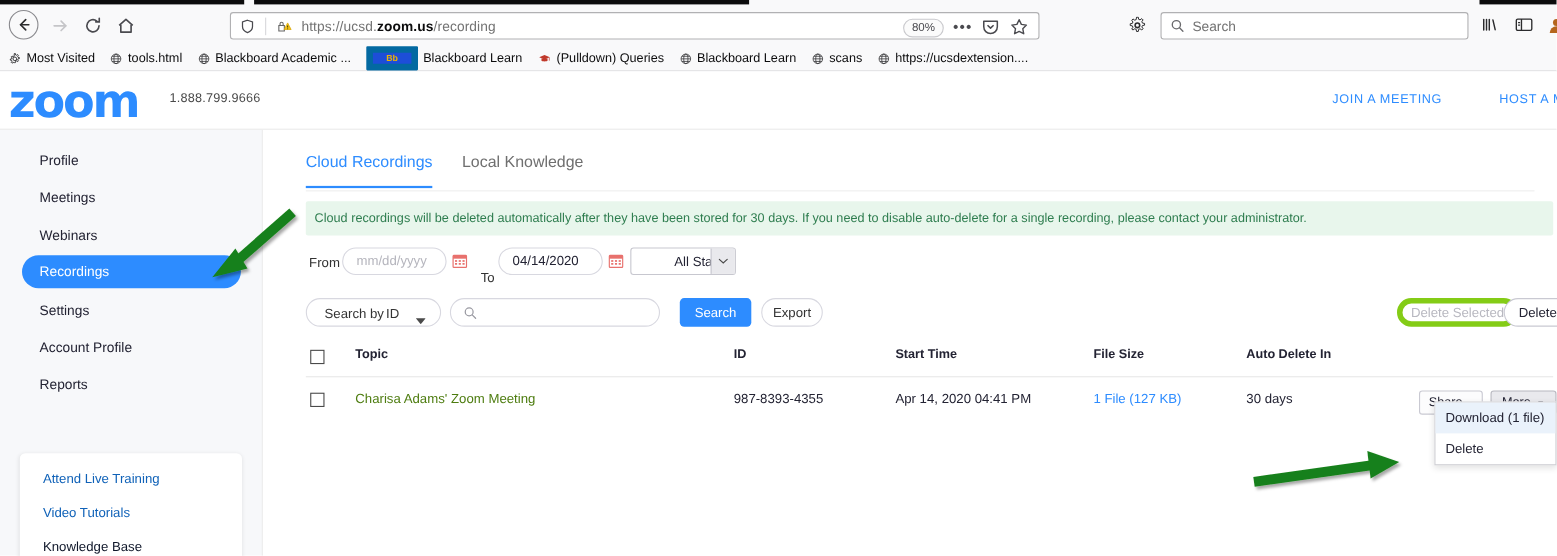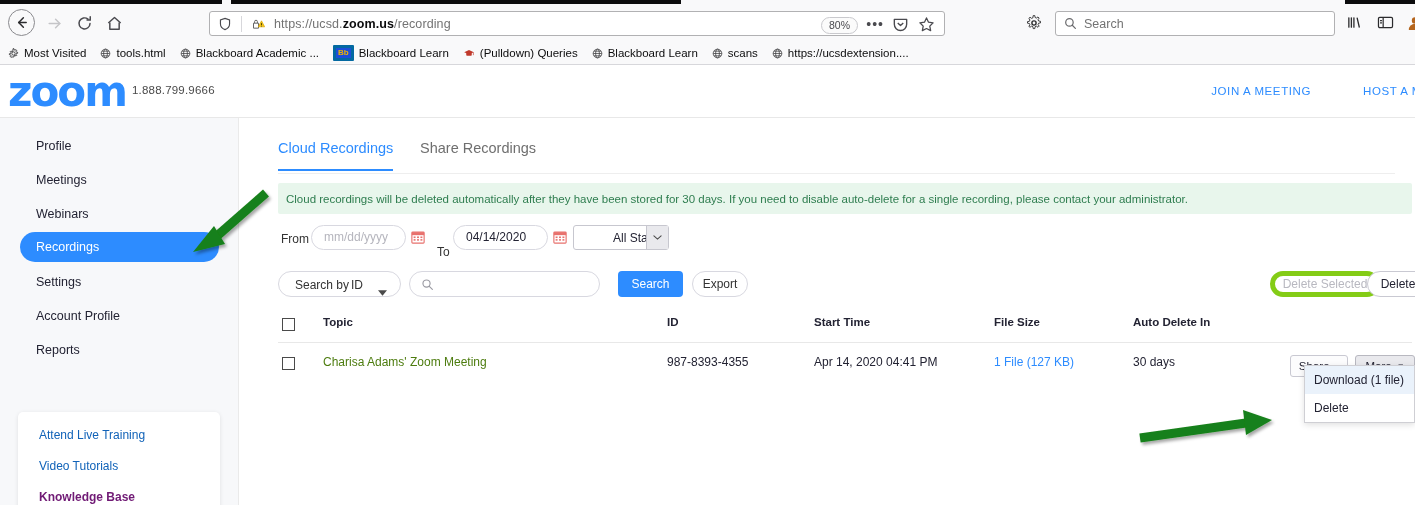--- a/index.html
+++ b/index.html
@@ -90,41 +90,41 @@
   }
   .bookmark-item {
     display:flex; align-items:center;
     margin-right: 14px;
     font-size: 11.5px; color:#0c0c0d;
     white-space: nowrap;
   }
   .bookmark-item .bm-icon { margin-right:5px; display:flex; align-items:center; }
   .bm-bb {
     background:#1d4ed8; color:#f0b400; font-size:8px; font-weight:bold;
-    padding:1px 2px; border-radius:1px; line-height:8px;
-    border:3px solid #0369a1;
+    padding:1px 12px; border-radius:1px; line-height:8px;
+    border:6px solid #0369a1;
   }
 
   
   #page {
     position:absolute; top:65px; left:0; width:1415px; height:440px;
     background:#ffffff;
   }
   #zoom-header {
     position:relative; width:1415px; height:53px; background:#fff;
     border-bottom: 1px solid #e8e8e8;
   }
   #zoom-logo {
     position:absolute; left:8px; top:8px;
     font-size: 42px; font-weight: 700; color:#2D8CFF;
     letter-spacing: -2px; line-height: 38px;
     font-family: "DejaVu Sans", sans-serif;
   }
   #zoom-phone {
-    position:absolute; left:132px; top:19px;
+    position:absolute; left:154px; top:19px;
     font-size: 11.5px; color:#4a4a4a; letter-spacing:0.2px;
   }
   #join-a-meeting-link {
     position:absolute; right:104px; top:20px;
     font-size:11.5px; color:#2D8CFF; letter-spacing:0.6px;
   }
   #host-a-meeting-link {
     position:absolute; right:-8px; top:20px;
     font-size:11.5px; color:#2D8CFF; letter-spacing:0.6px;
     white-space:nowrap; overflow:hidden; width:60px;
@@ -160,21 +160,21 @@
     background:#ffffff; border-radius:5px;
     box-shadow: 0 1px 4px rgba(0,0,0,0.10);
     overflow:hidden;
   }
   .help-link {
     position:absolute; left:21px;
     font-size:12px; color:#1062b8;
   }
   #attend-live-training-link { top:16px; }
   #video-tutorials-link { top:47px; }
-  #knowledge-base-link { top:78px; color:#701a75;font-weight:bold; }
+  #knowledge-base-link { top:78px; color:#0f172a; }
 
   
   #main { position:absolute; left:239px; top:0; width:1176px; height:387px; background:#fff; }
 
   #tabs { position:absolute; left:39px; top:22px; width:1117px; height:34px; }
   .tab {
     position:absolute; top:0; font-size:14.5px; padding-bottom:13px;
   }
   #tab-cloud-recordings { left:0; color:#2D8CFF; border-bottom:2px solid #2D8CFF; }
   #tab-local-recordings { left:142px; color:#6f6f6f; }
@@ -543,21 +543,21 @@
         <a class="help-link" id="video-tutorials-link">Video Tutorials</a>
         <a class="help-link" id="knowledge-base-link">Knowledge Base</a>
       </div>
     </div>
 
     <div id="main">
 
       <div id="tabs">
         <div id="tabs-underline"></div>
         <div class="tab" id="tab-cloud-recordings">Cloud Recordings</div>
-        <div class="tab" id="tab-local-recordings">Share Recordings</div>
+        <div class="tab" id="tab-local-recordings">Local Knowledge</div>
       </div>
 
       <div id="notice-banner">
         <span id="notice-text">Cloud recordings will be deleted automatically after they have been stored for 30 days. If you need to disable auto-delete for a single recording, please contact your administrator.</span>
       </div>
 
       <div id="filter-row">
         <span id="from-label">From</span>
         <div id="from-date-input">mm/dd/yyyy</div>
         <span id="from-calendar-icon">

